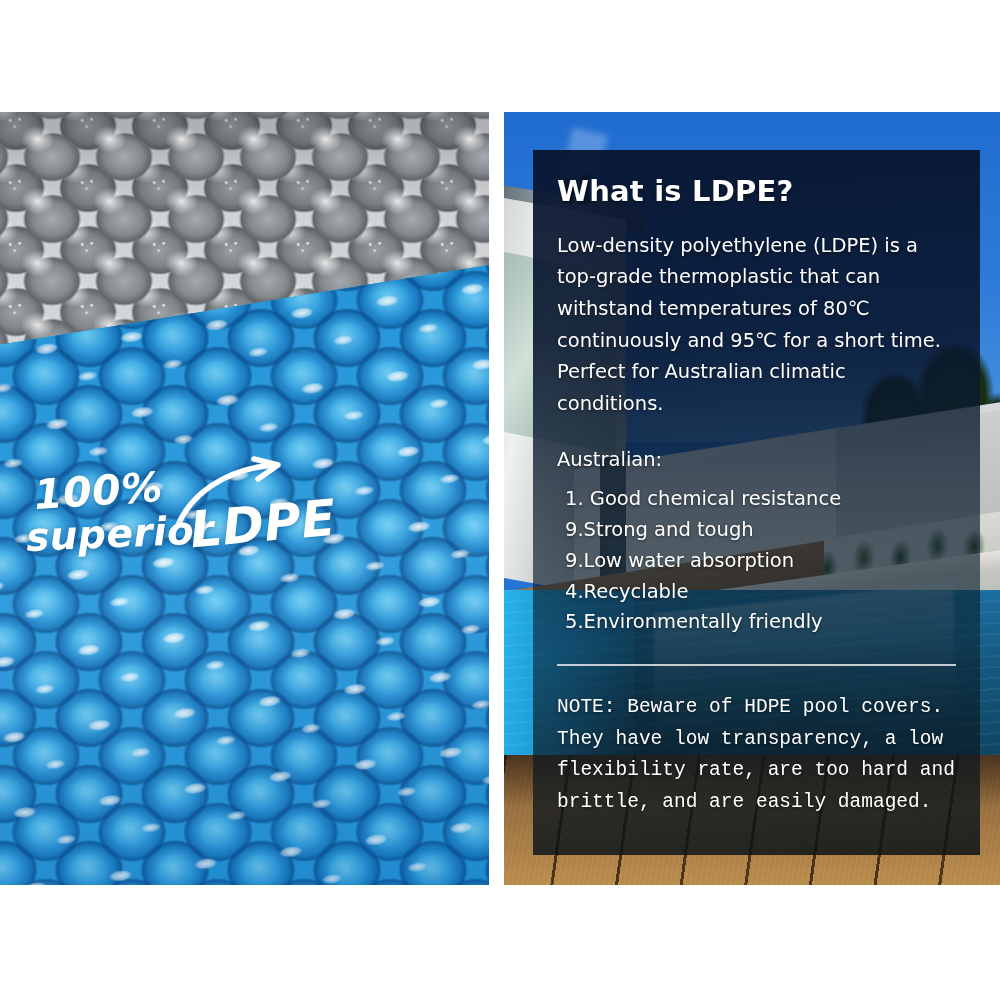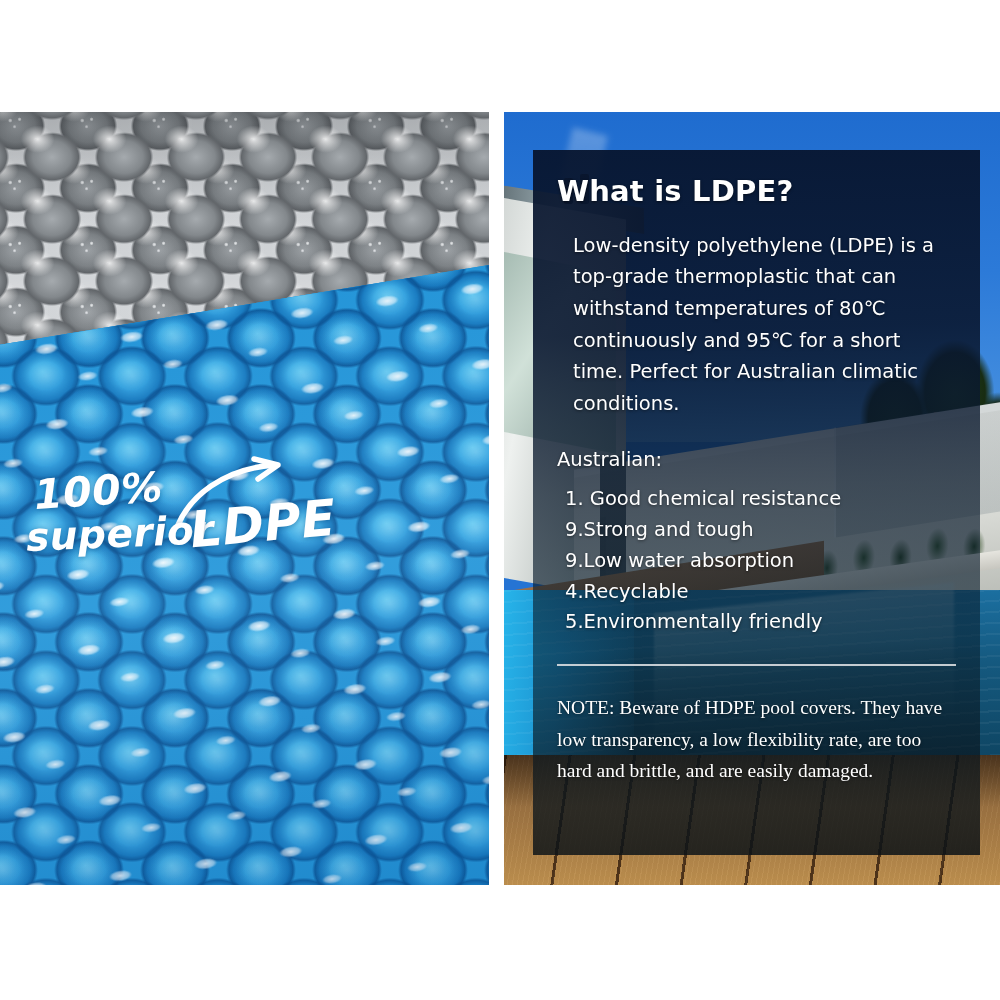--- a/index.html
+++ b/index.html
@@ -432,21 +432,21 @@
     letter-spacing: .2px;
     margin: 0 0 22px 0;
     line-height: 1.1;
     text-shadow: 0 1px 3px rgba(0,0,0,.55);
   }
   .card-intro {
     font-family: "DejaVu Sans", sans-serif;
     font-size: 19.5px;
     line-height: 1.62;
     font-weight: 400;
-    margin: 0 0 26px 16px;
+    margin: 0 0 26px 0;
     text-shadow: 0 1px 3px rgba(0,0,0,.5);
   }
   .props-heading {
     font-family: "DejaVu Sans", sans-serif;
     font-size: 19.5px;
     line-height: 1.58;
     margin: 0 0 2px 0;
     text-shadow: 0 1px 3px rgba(0,0,0,.5);
   }
   .props-list {
@@ -461,21 +461,21 @@
     text-shadow: 0 1px 3px rgba(0,0,0,.5);
     white-space: pre;
   }
   .divider {
     height: 2px;
     background: #d9dde0;
     margin: 26px 0 26px 0;
     opacity: .9;
   }
   .note {
-    font-family: Liberation Serif, serif;
+    font-family: Liberation Mono, monospace;
     font-size: 19.5px;
     line-height: 1.62;
     margin: 0;
     text-shadow: 0 1px 3px rgba(0,0,0,.5);
   }
 </style>
 </head>
 <body>
 
 <div class="canvas">

